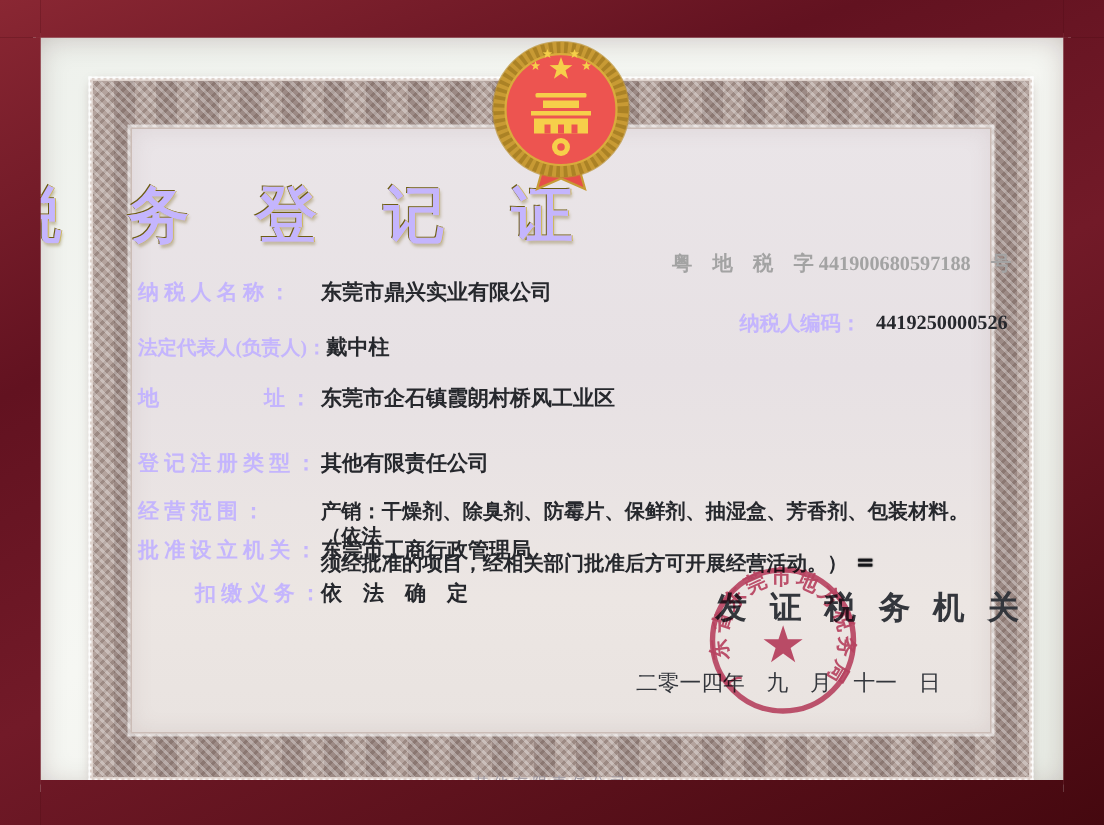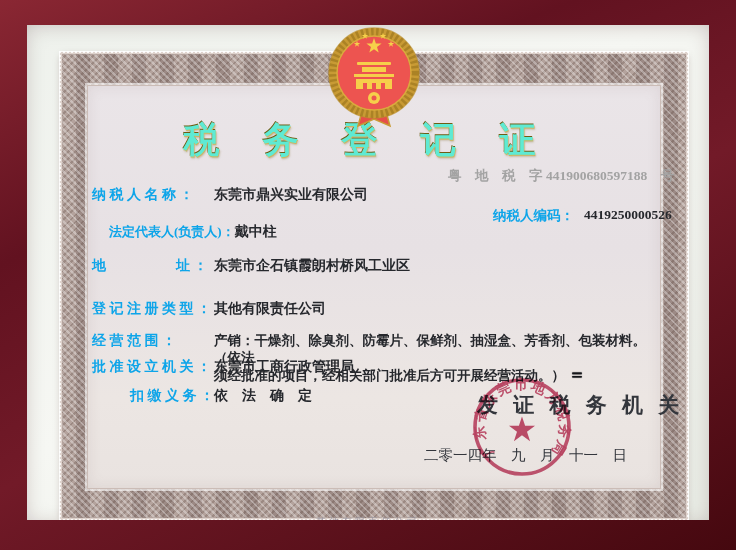--- a/index.html
+++ b/index.html
@@ -35,34 +35,34 @@
     outline:2px dotted rgba(255,255,255,.85);outline-offset:1px;
   }
   .cert-inner{
     position:absolute;left:26px;right:26px;top:32px;bottom:30px;
     background:linear-gradient(180deg,#eae5e8 0%,#e7e1e4 40%,#ece6e3 78%,#e9e3e0 100%);
     box-shadow:0 0 0 1px #cbbcb6,0 0 0 3px rgba(255,255,255,.6),inset 0 0 14px rgba(120,90,90,.12);
   }
   
   .abs{position:absolute;z-index:5;color:#33363c;}
   .title{
-    top:116px;left:0;right:0;text-align:center;
-    font-size:36px;font-weight:bold;letter-spacing:17px;
-    color:#5eead4;
+    top:116px;left:0;right:0;text-align:left;
+    font-size:41px;font-weight:bold;letter-spacing:17px;
+    color:#c4b5fd;
     text-shadow:0.6px 0.6px 0 #cdb75e,-0.6px -0.6px 0 #6e5d14,1px 2px 2px rgba(120,100,30,.35);
     white-space:nowrap;
   }
   .serial{top:167px;left:448px;font-size:13.5px;font-weight:bold;white-space:nowrap;color:#a3a3a3;}
   .row{left:92px;font-size:14px;white-space:nowrap;}
-  .row .lbl{display:inline-block;min-width:122px;font-weight:bold;color:#0ea5e9;vertical-align:top;}
+  .row .lbl{display:inline-block;min-width:122px;font-weight:bold;color:#c4b5fd;vertical-align:top;}
   .row .val{font-weight:bold;color:#26282d;}
   .row-name{top:186px;}
   .row-code{top:207px;left:493px;font-size:13.5px;}
   .row-code .lbl{min-width:0;margin-right:10px;text-align:right;}
-  .row-legal{top:223px;margin-left:17px;}
+  .row-legal{top:223px;}
   .row-legal .lbl{font-size:13px;}
   .row-addr{top:257px;}
   .row-regtype{top:300px;}
   .row-scope{top:332px;white-space:normal;}
   .row-scope .val{display:inline-block;width:436px;font-size:13.5px;line-height:17px;vertical-align:top;}
   .mark{font-weight:900;color:#141519;font-size:17px;text-shadow:0 0 1px #000;letter-spacing:-2px;}
   .row-approve{top:358px;}
   .row-withhold{top:387px;text-align:right;}
   .issuer{top:391px;left:477px;font-size:21px;font-weight:bold;letter-spacing:5px;white-space:nowrap;z-index:5;}
   .date{top:446px;left:424px;font-size:14.5px;font-weight:normal;white-space:nowrap;z-index:5;}

